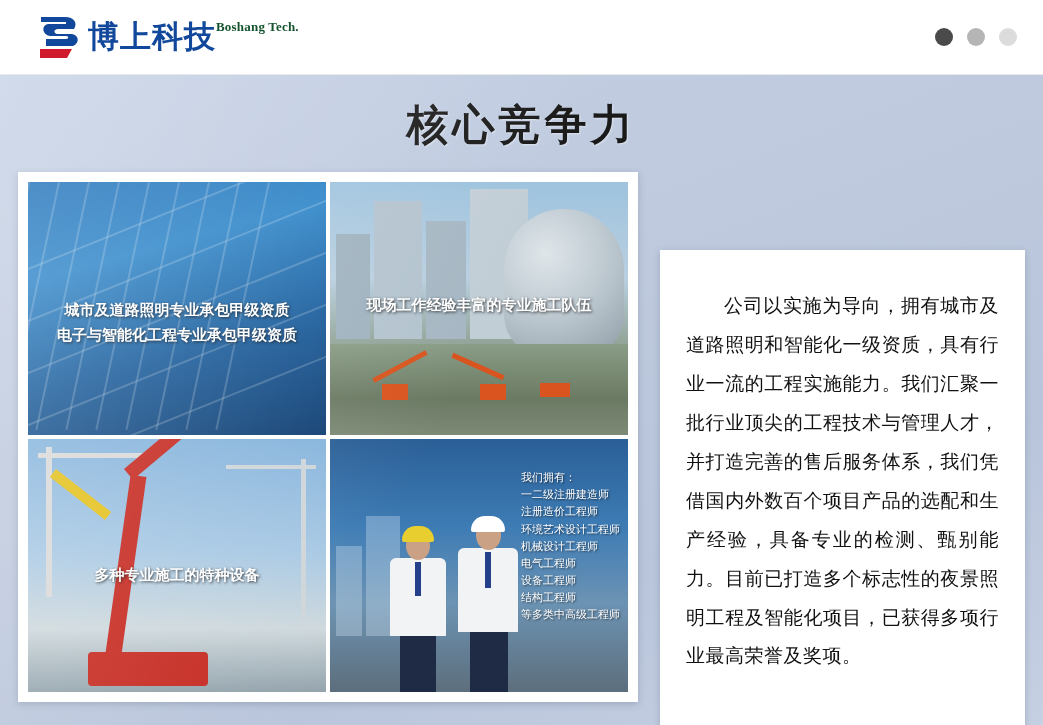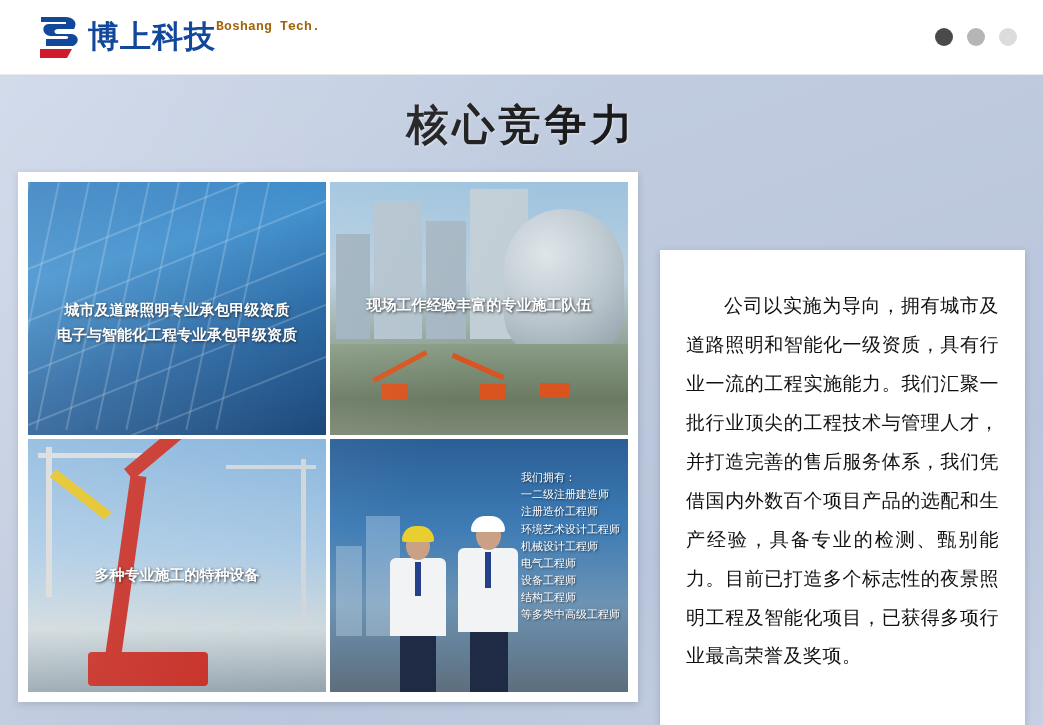--- a/index.html
+++ b/index.html
@@ -36,24 +36,24 @@
     font-size: 31px;
     font-weight: bold;
     color: #12489b;
     letter-spacing: 1px;
     line-height: 1.05;
     font-family: "DejaVu Sans", sans-serif;
   }
   .logo-en {
     font-size: 13px;
     font-weight: bold;
-    color: #a16207;
+    color: #14532d;
     letter-spacing: .2px;
     line-height: 1.1;
-    font-family: Liberation Mono, monospace;
+    font-family: Liberation Serif, serif;
   }
   .win-dots {
     position: absolute;
     right: 26px; top: 28px;
     display: flex; gap: 14px;
     align-items: center;
   }
   .dot { width: 18px; height: 18px; border-radius: 50%; }
   .dot-1 { background: #4a4a4a; }
   .dot-2 { background: #b5b5b5; }

